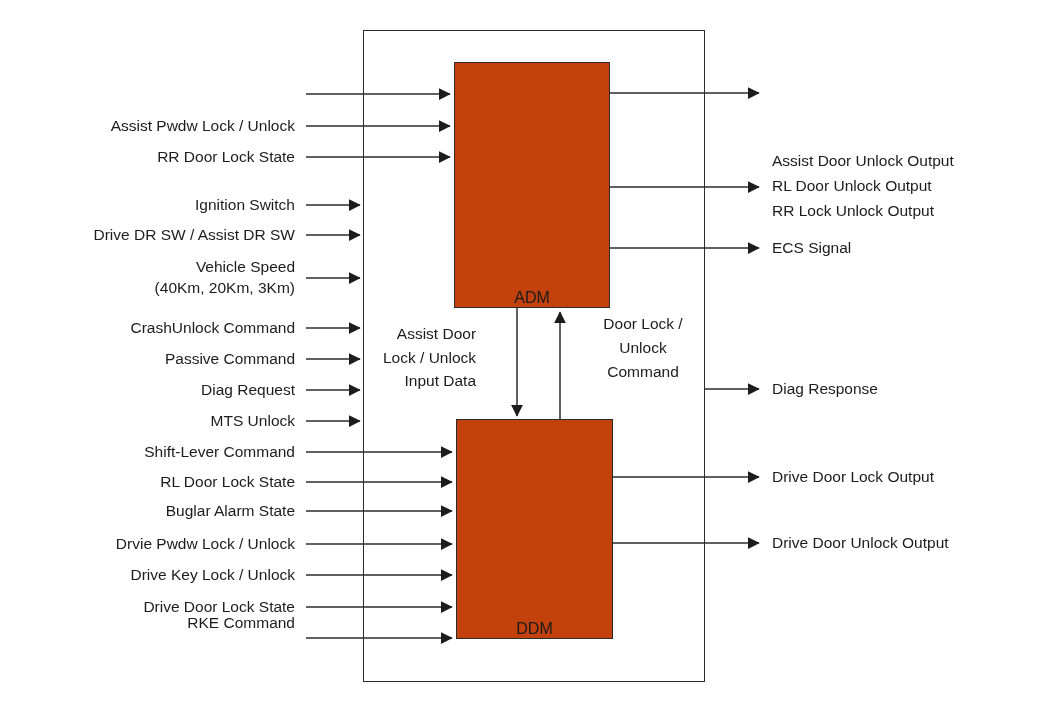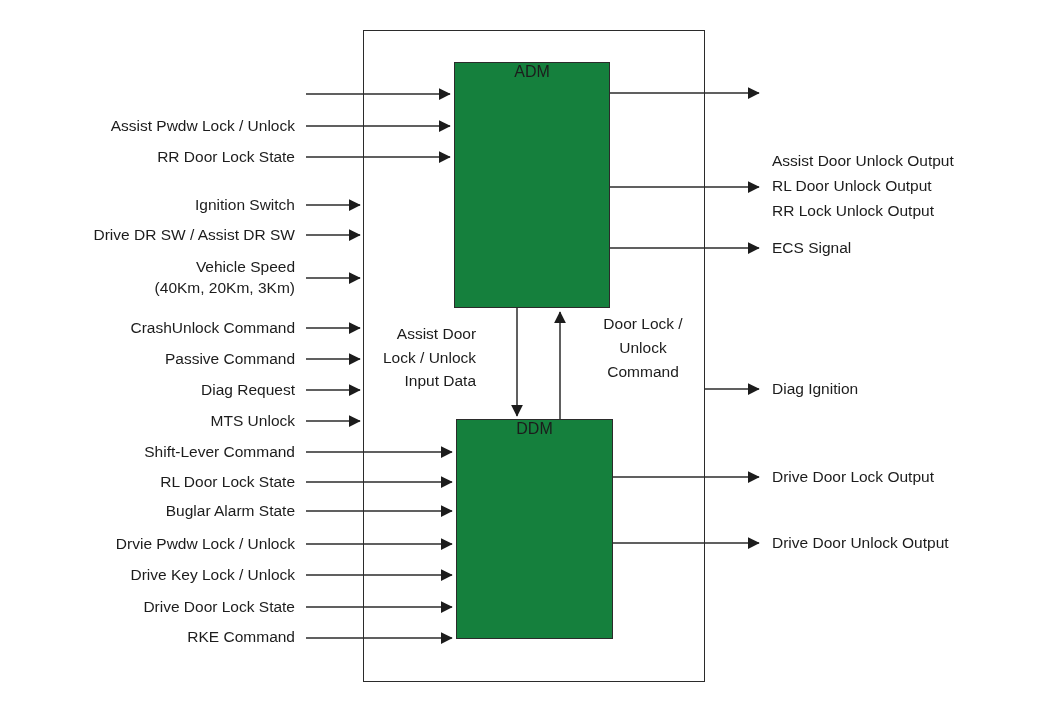--- a/index.html
+++ b/index.html
@@ -1,21 +1,21 @@
 <!DOCTYPE html>
 <html><head>
 <meta charset="utf-8">
 <style>
   html,body{margin:0;padding:0;background:#ffffff;}
   .canvas{
     position:relative;width:1050px;height:705px;background:#ffffff;
     font-family:"Liberation Sans","DejaVu Sans",sans-serif;color:#1c1c1c;overflow:hidden;
   }
   .box{position:absolute;border:1.6px solid #2b2b2b;box-sizing:border-box;}
-  .module{display:flex;align-items:flex-start;justify-content:center;font-size:16px;background:#15803d;}
+  .module{display:flex;align-items:flex-end;justify-content:center;font-size:16px;background:#c2410c;}
   .wires{position:absolute;left:0;top:0;pointer-events:none;}
   .lbl{position:absolute;font-size:15.5px;line-height:22px;height:22px;white-space:nowrap;}
   .lft{right:755px;text-align:right;}
   .rgt{left:772px;}
   .twoline{height:auto;line-height:21px;}
   .grp{position:absolute;left:772px;font-size:15.5px;line-height:25px;white-space:nowrap;}
   .anno{position:absolute;font-size:15.5px;white-space:nowrap;}
   .anno-left{left:383px;top:322px;line-height:23.5px;text-align:right;}
   .anno-right{left:583px;top:312px;width:120px;line-height:24px;text-align:center;}
 </style>
@@ -85,29 +85,29 @@
   <div class="lbl lft" style="top:317px;">CrashUnlock Command</div>
   <div class="lbl lft" style="top:348px;">Passive Command</div>
   <div class="lbl lft" style="top:379px;">Diag Request</div>
   <div class="lbl lft" style="top:410px;">MTS Unlock</div>
   <div class="lbl lft" style="top:441px;">Shift-Lever Command</div>
   <div class="lbl lft" style="top:471px;">RL Door Lock State</div>
   <div class="lbl lft" style="top:500px;">Buglar Alarm State</div>
   <div class="lbl lft" style="top:533px;">Drvie Pwdw Lock / Unlock</div>
   <div class="lbl lft" style="top:564px;">Drive Key Lock / Unlock</div>
   <div class="lbl lft" style="top:596px;">Drive Door Lock State</div>
-  <div class="lbl lft" style="top:626px;text-align:center;">RKE Command</div>
+  <div class="lbl lft" style="top:612px;text-align:center;">RKE Command</div>
 
   <div class="grp" style="top:148px;">
     <div>Assist Door Unlock Output</div>
     <div>RL Door Unlock Output</div>
     <div>RR Lock Unlock Output</div>
   </div>
   <div class="lbl rgt" style="top:237px;">ECS Signal</div>
-  <div class="lbl rgt" style="top:378px;">Diag Ignition</div>
+  <div class="lbl rgt" style="top:378px;">Diag Response</div>
   <div class="lbl rgt" style="top:466px;">Drive Door Lock Output</div>
   <div class="lbl rgt" style="top:532px;">Drive Door Unlock Output</div>
 
   <div class="anno anno-left">
     <div>Assist Door</div>
     <div>Lock / Unlock</div>
     <div>Input Data</div>
   </div>
   <div class="anno anno-right">
     <div>Door Lock /</div>

